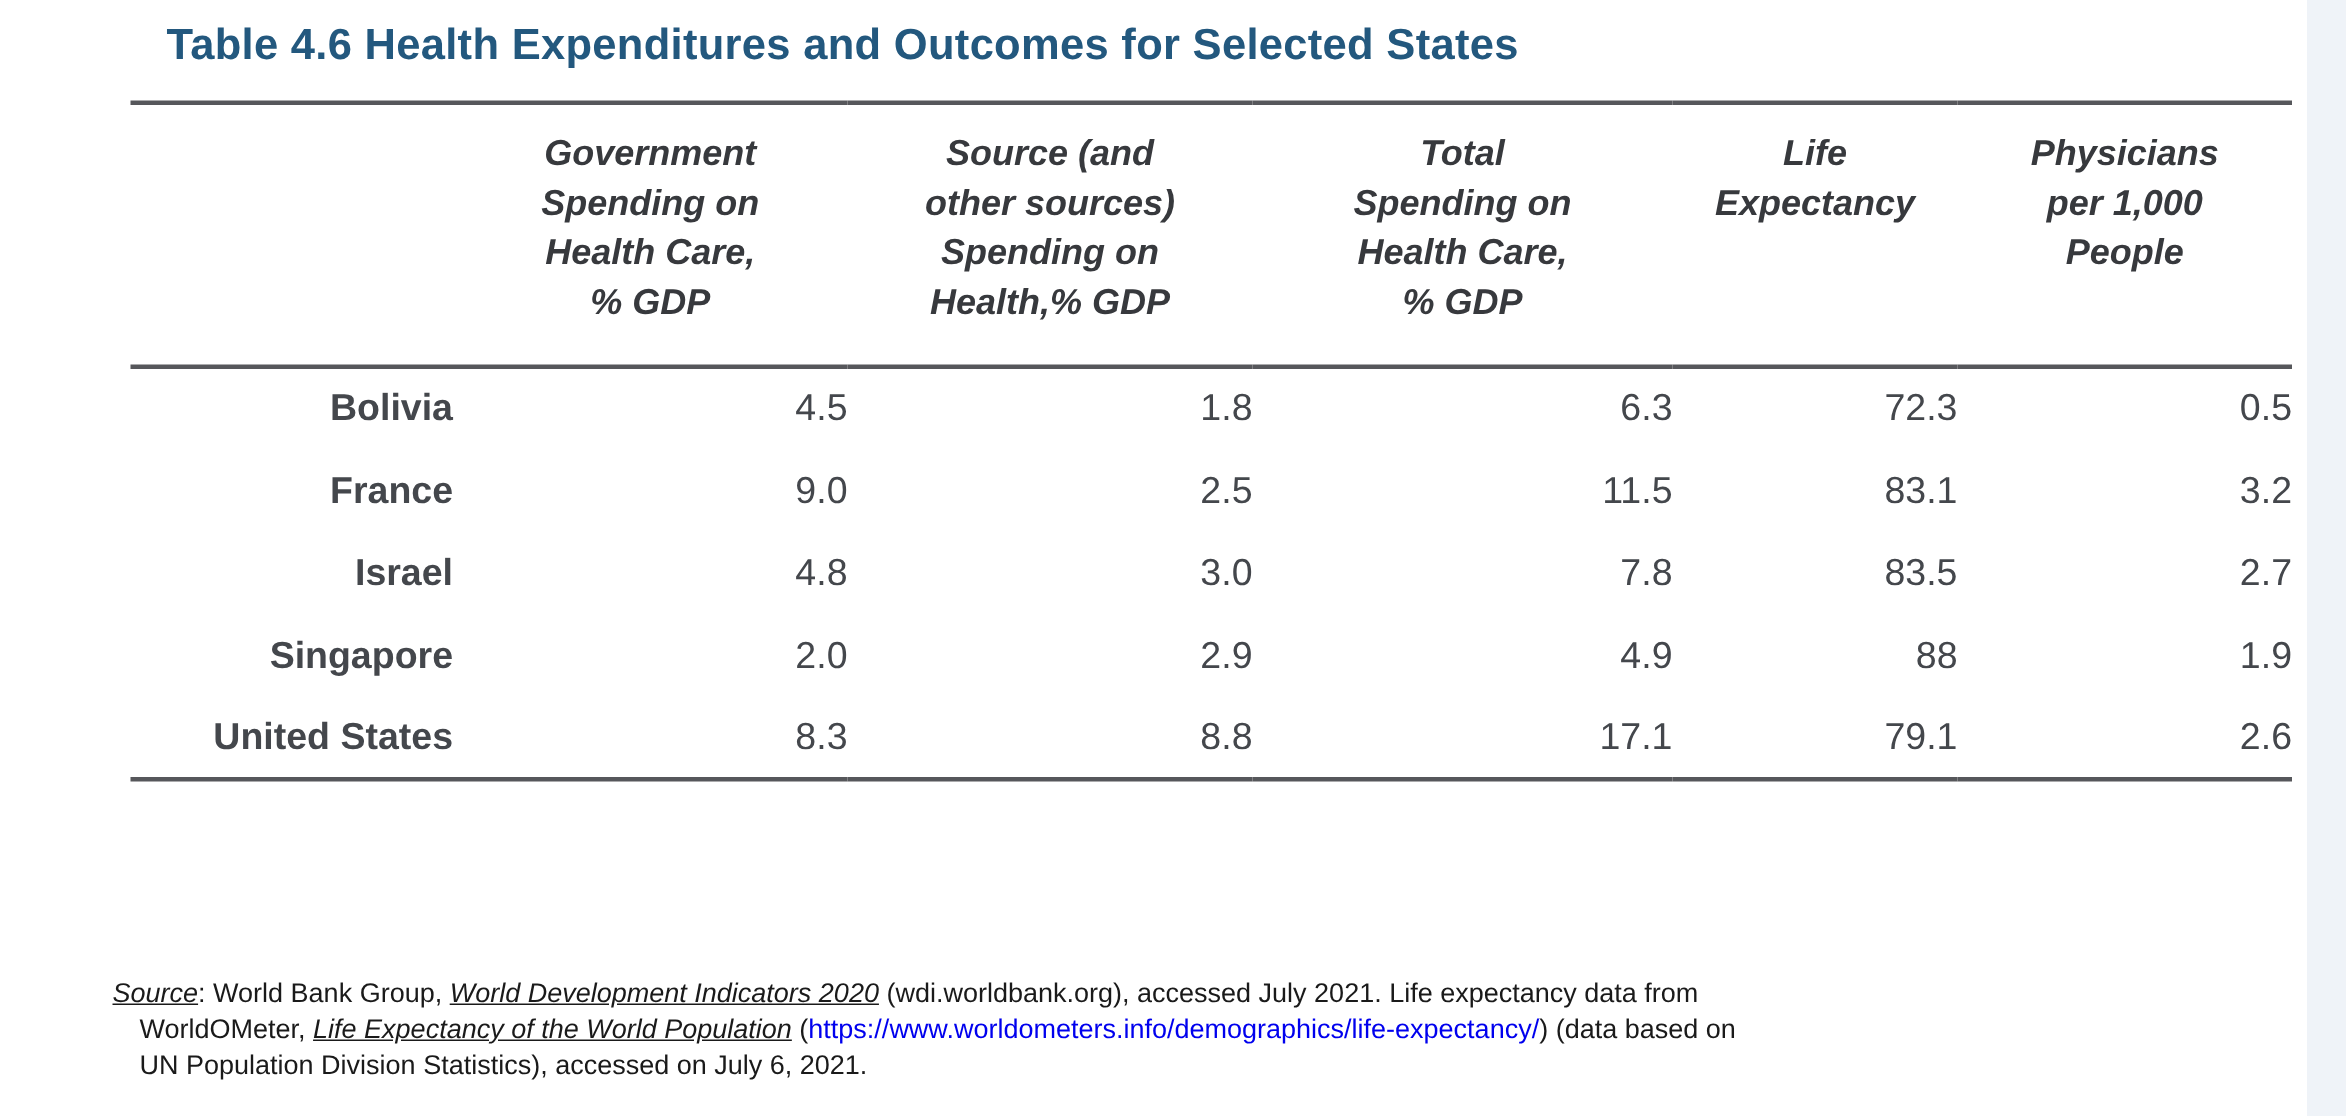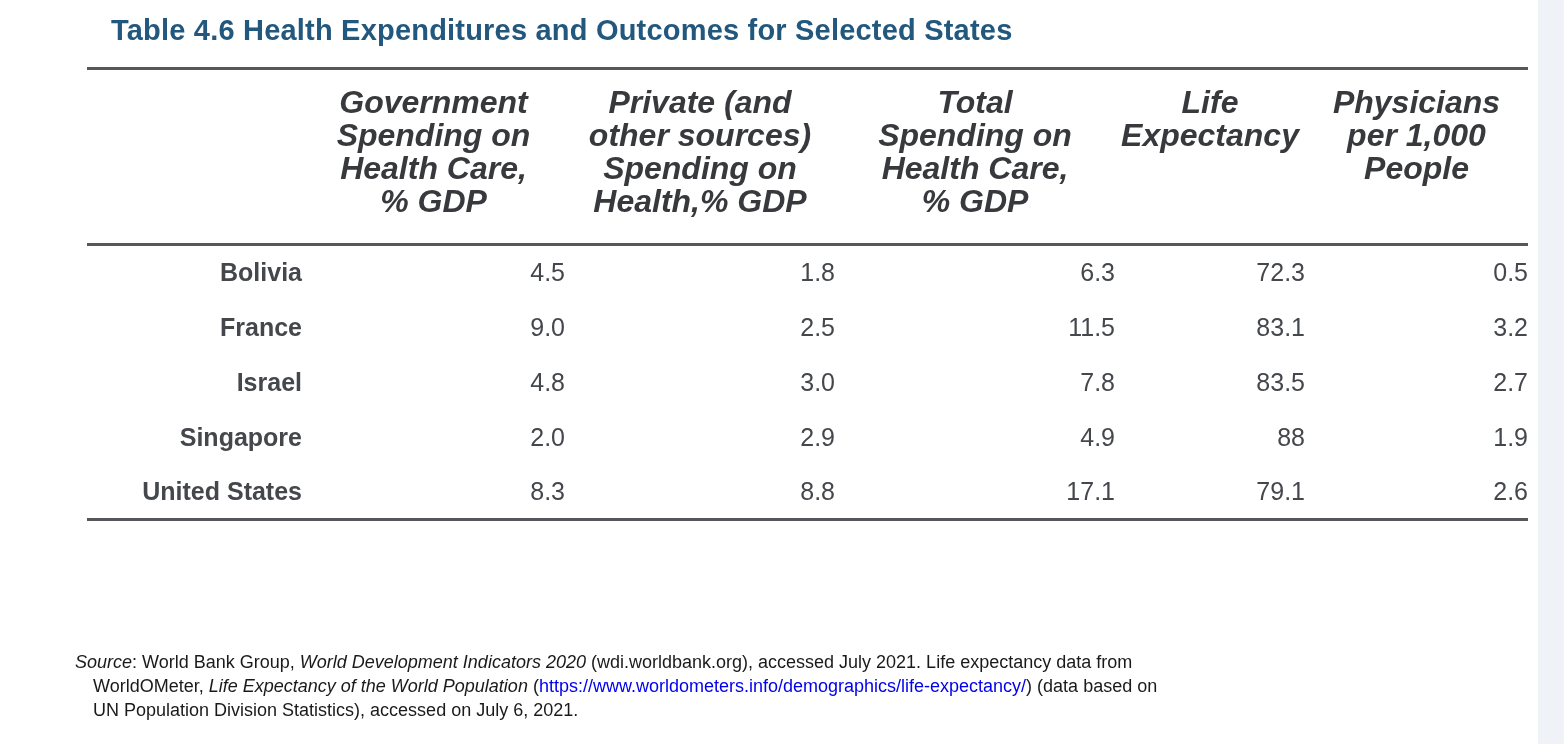--- a/index.html
+++ b/index.html
@@ -32,21 +32,21 @@
     width: 1441px;
     border-collapse: collapse;
     table-layout: fixed;
     border-top: 3px solid #56575b;
     border-bottom: 3px solid #56575b;
   }
   .data-table thead th {
     vertical-align: top;
     padding-top: 16px;
     padding-bottom: 14px;
-    font-size: 32px;
+    font-size: 24px;
     font-weight: bold;
     font-style: italic;
     color: #37393d;
     text-align: center;
     line-height: 33px;
     white-space: pre-line;
     border-bottom: 3px solid #56575b;
     height: 176px;
   }
   .data-table tbody td {
@@ -65,21 +65,21 @@
   .source-note {
     position: absolute;
     left: 75px; top: 650px;
     width: 1350px;
     font-size: 18px;
     line-height: 24px;
     color: #1a1a1a;
   }
   .source-note .note-line { white-space: nowrap; }
   .source-note .note-line.indented { padding-left: 18px; }
-  .italic { font-style: italic; }
+  .italic { font-style: italic; text-decoration: underline; }
   .url-link {
     color: #0000ee;
     text-decoration: none;
     cursor: pointer;
     margin-top: 47px;
   }
 </style>
 </head>
 <body>
 
@@ -96,21 +96,21 @@
     <col style="width:190px">
     <col style="width:223px">
   </colgroup>
   <thead>
     <tr>
       <th></th>
       <th>Government
 Spending on
 Health Care,
 % GDP</th>
-      <th>Private (and
+      <th>Source (and
 other sources)
 Spending on
 Health,% GDP</th>
       <th>Total
 Spending on
 Health Care,
 % GDP</th>
       <th>Life
 Expectancy</th>
       <th>Physicians

